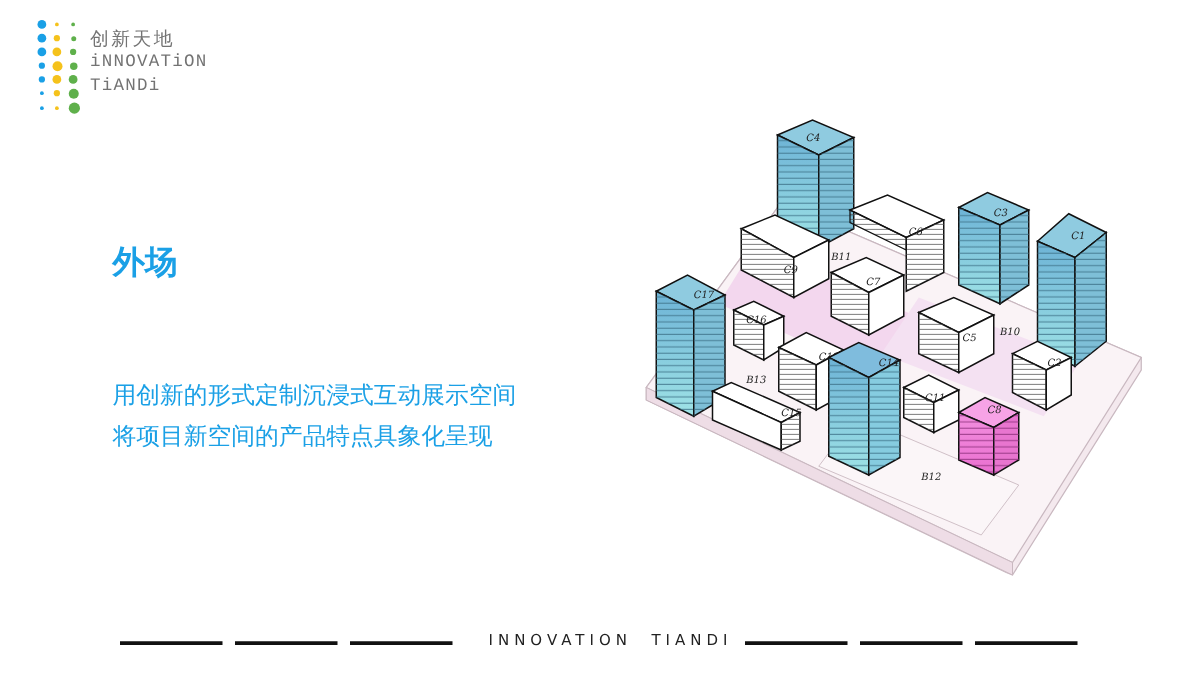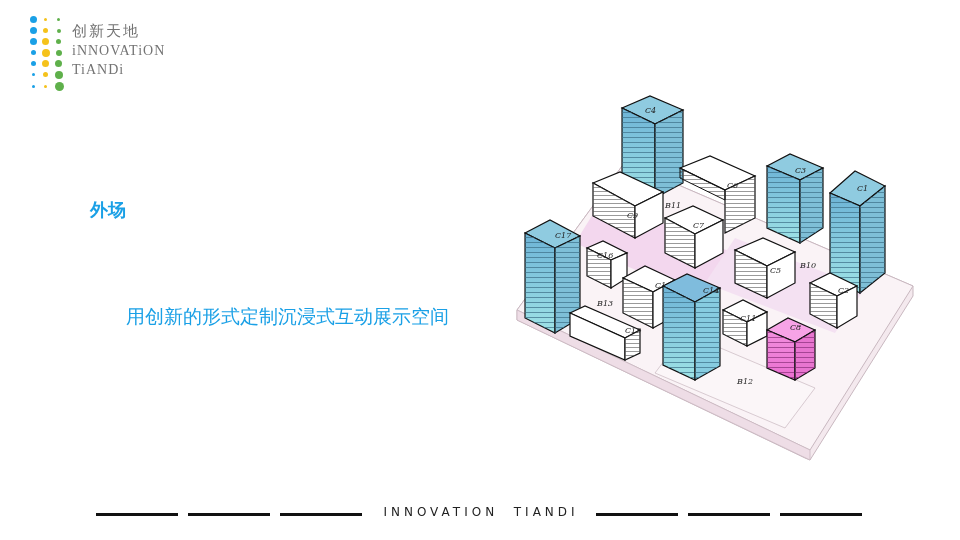--- a/index.html
+++ b/index.html
@@ -2,26 +2,26 @@
 <html><head>
 <meta charset="utf-8">
 <style>
   html,body{margin:0;padding:0;}
   body{width:960px;height:540px;background:#ffffff;position:relative;overflow:hidden;font-family:"DejaVu Sans",sans-serif;}
   .logo{position:absolute;left:28px;top:14px;width:150px;height:82px;}
   .dots{position:absolute;left:0;top:0;width:40px;height:80px;}
   .dot{position:absolute;border-radius:50%;}
   .logo-text{position:absolute;left:44px;top:8px;color:#737373;line-height:19px;}
   .logo-cn{font-size:15px;letter-spacing:2px;}
-  .logo-en{font-size:14px;letter-spacing:1px;font-family:Liberation Serif, serif;font-weight:300;}
-  .title{position:absolute;left:90px;top:192px;color:#1aa0e6;font-weight:bold;font-size:18px;line-height:36px;text-align:right;}
-  .sub{position:absolute;left:90px;top:300px;color:#1aa0e6;font-size:19px;line-height:33px;margin-left:36px;}
+  .logo-en{font-size:14px;letter-spacing:1px;font-family:Liberation Mono, monospace;font-weight:300;}
+  .title{position:absolute;left:90px;top:192px;color:#1aa0e6;font-weight:bold;font-size:26px;line-height:36px;text-align:right;}
+  .sub{position:absolute;left:90px;top:300px;color:#1aa0e6;font-size:19px;line-height:33px;}
   .footer{position:absolute;left:96px;top:505px;width:770px;height:20px;}
   .bar{position:absolute;top:8px;height:3px;background:#111;}
-  .footer-text{position:absolute;left:280px;width:210px;top:0;text-align:center;font-size:12px;letter-spacing:4px;color:#222;font-family:"DejaVu Sans",sans-serif;}
+  .footer-text{position:absolute;left:280px;width:210px;top:0;text-align:right;font-size:12px;letter-spacing:4px;color:#222;font-family:"DejaVu Sans",sans-serif;}
   .model{position:absolute;left:505px;top:88px;width:420px;height:380px;}
   .lbl{font-family:"DejaVu Serif",serif;font-style:italic;font-size:8px;fill:#222;}
 </style>
 </head>
 <body>
 
 <div class="logo">
   <div class="dots">
     <span class="dot" style="left:2px;top:2px;width:7px;height:7px;background:#1aa0e6"></span>
     <span class="dot" style="left:16px;top:4px;width:3px;height:3px;background:#f5c21b"></span>
@@ -51,20 +51,21 @@
     <div class="logo-en">TiANDi</div>
   </div>
 </div>
 
 <div class="title">
   <div>外场</div>
 </div>
 
 <div class="sub">
   <div>用创新的形式定制沉浸式互动展示空间</div>
+  <div>将项目新空间的产品特点具象化呈现</div>
 </div>
 
 <svg class="model" viewBox="0 0 420 380" xmlns="http://www.w3.org/2000/svg">
   <defs>
     <linearGradient id="gBlue" x1="0" y1="0" x2="0" y2="1">
       <stop offset="0" stop-color="#6db3d6"></stop>
         <stop offset="1" stop-color="#9fe3e6"></stop>
     </linearGradient>
     <linearGradient id="gPink" x1="0" y1="0" x2="0" y2="1">
       <stop offset="0" stop-color="#f28fde"></stop>

